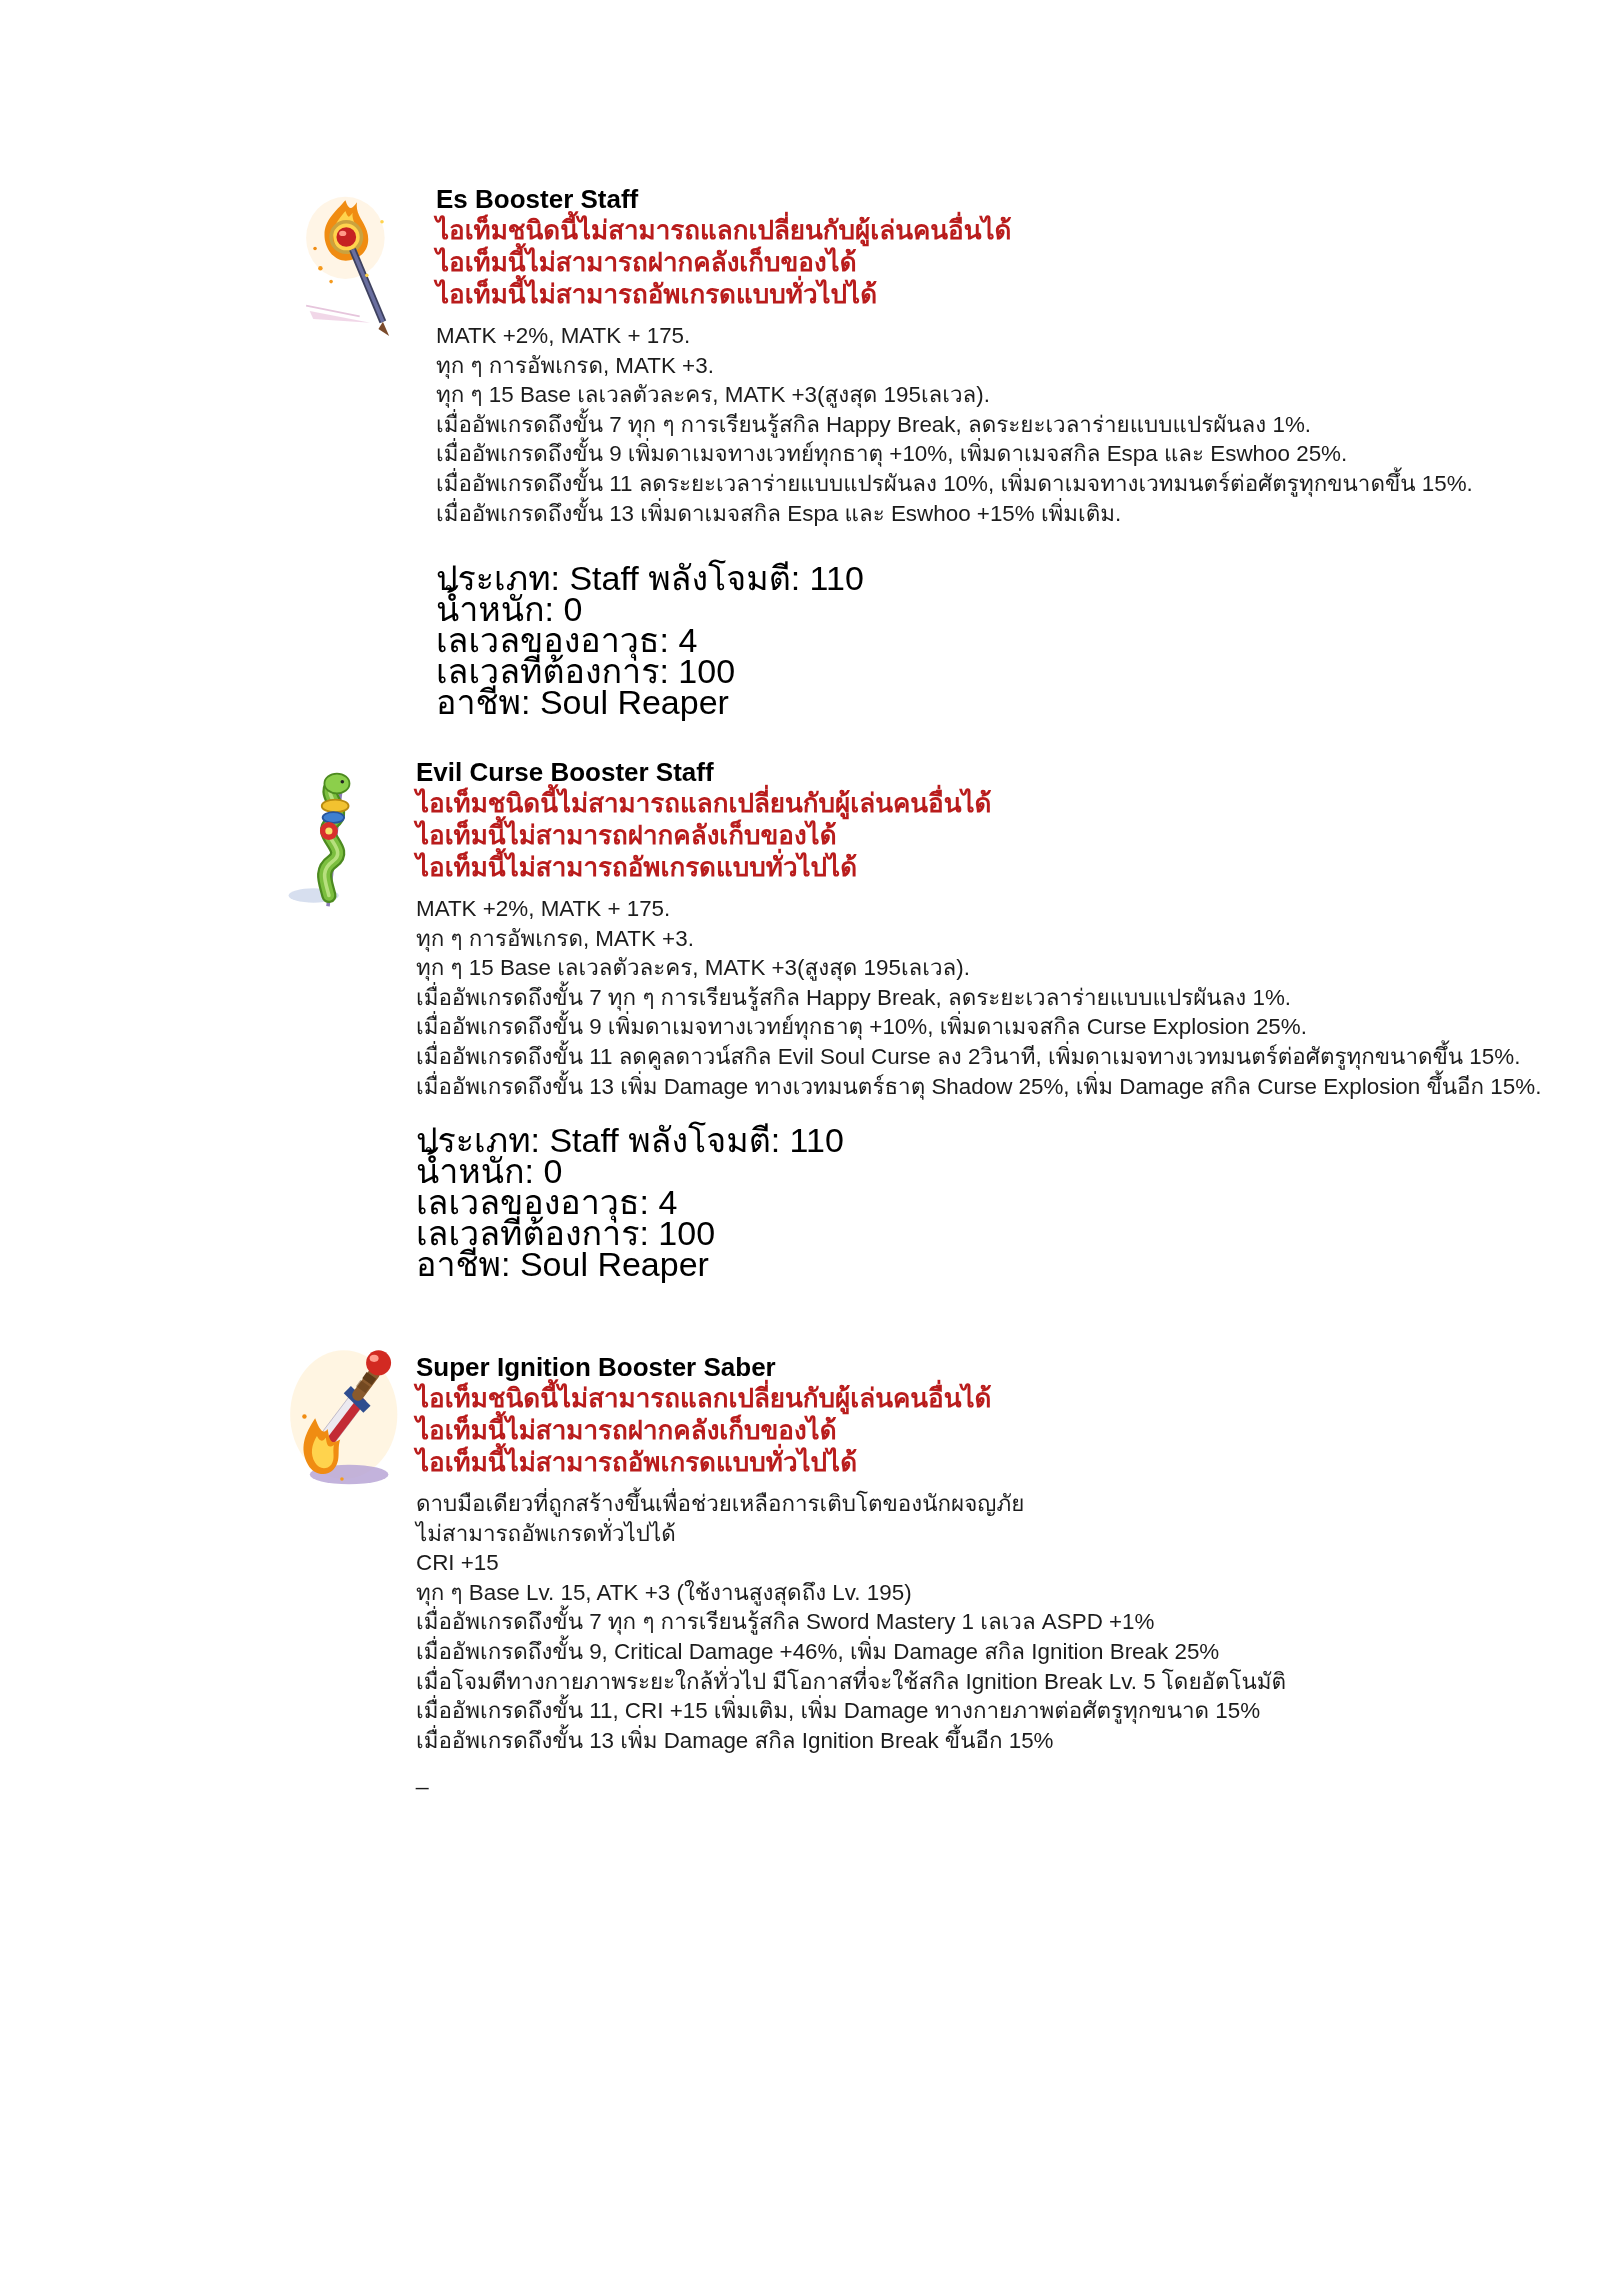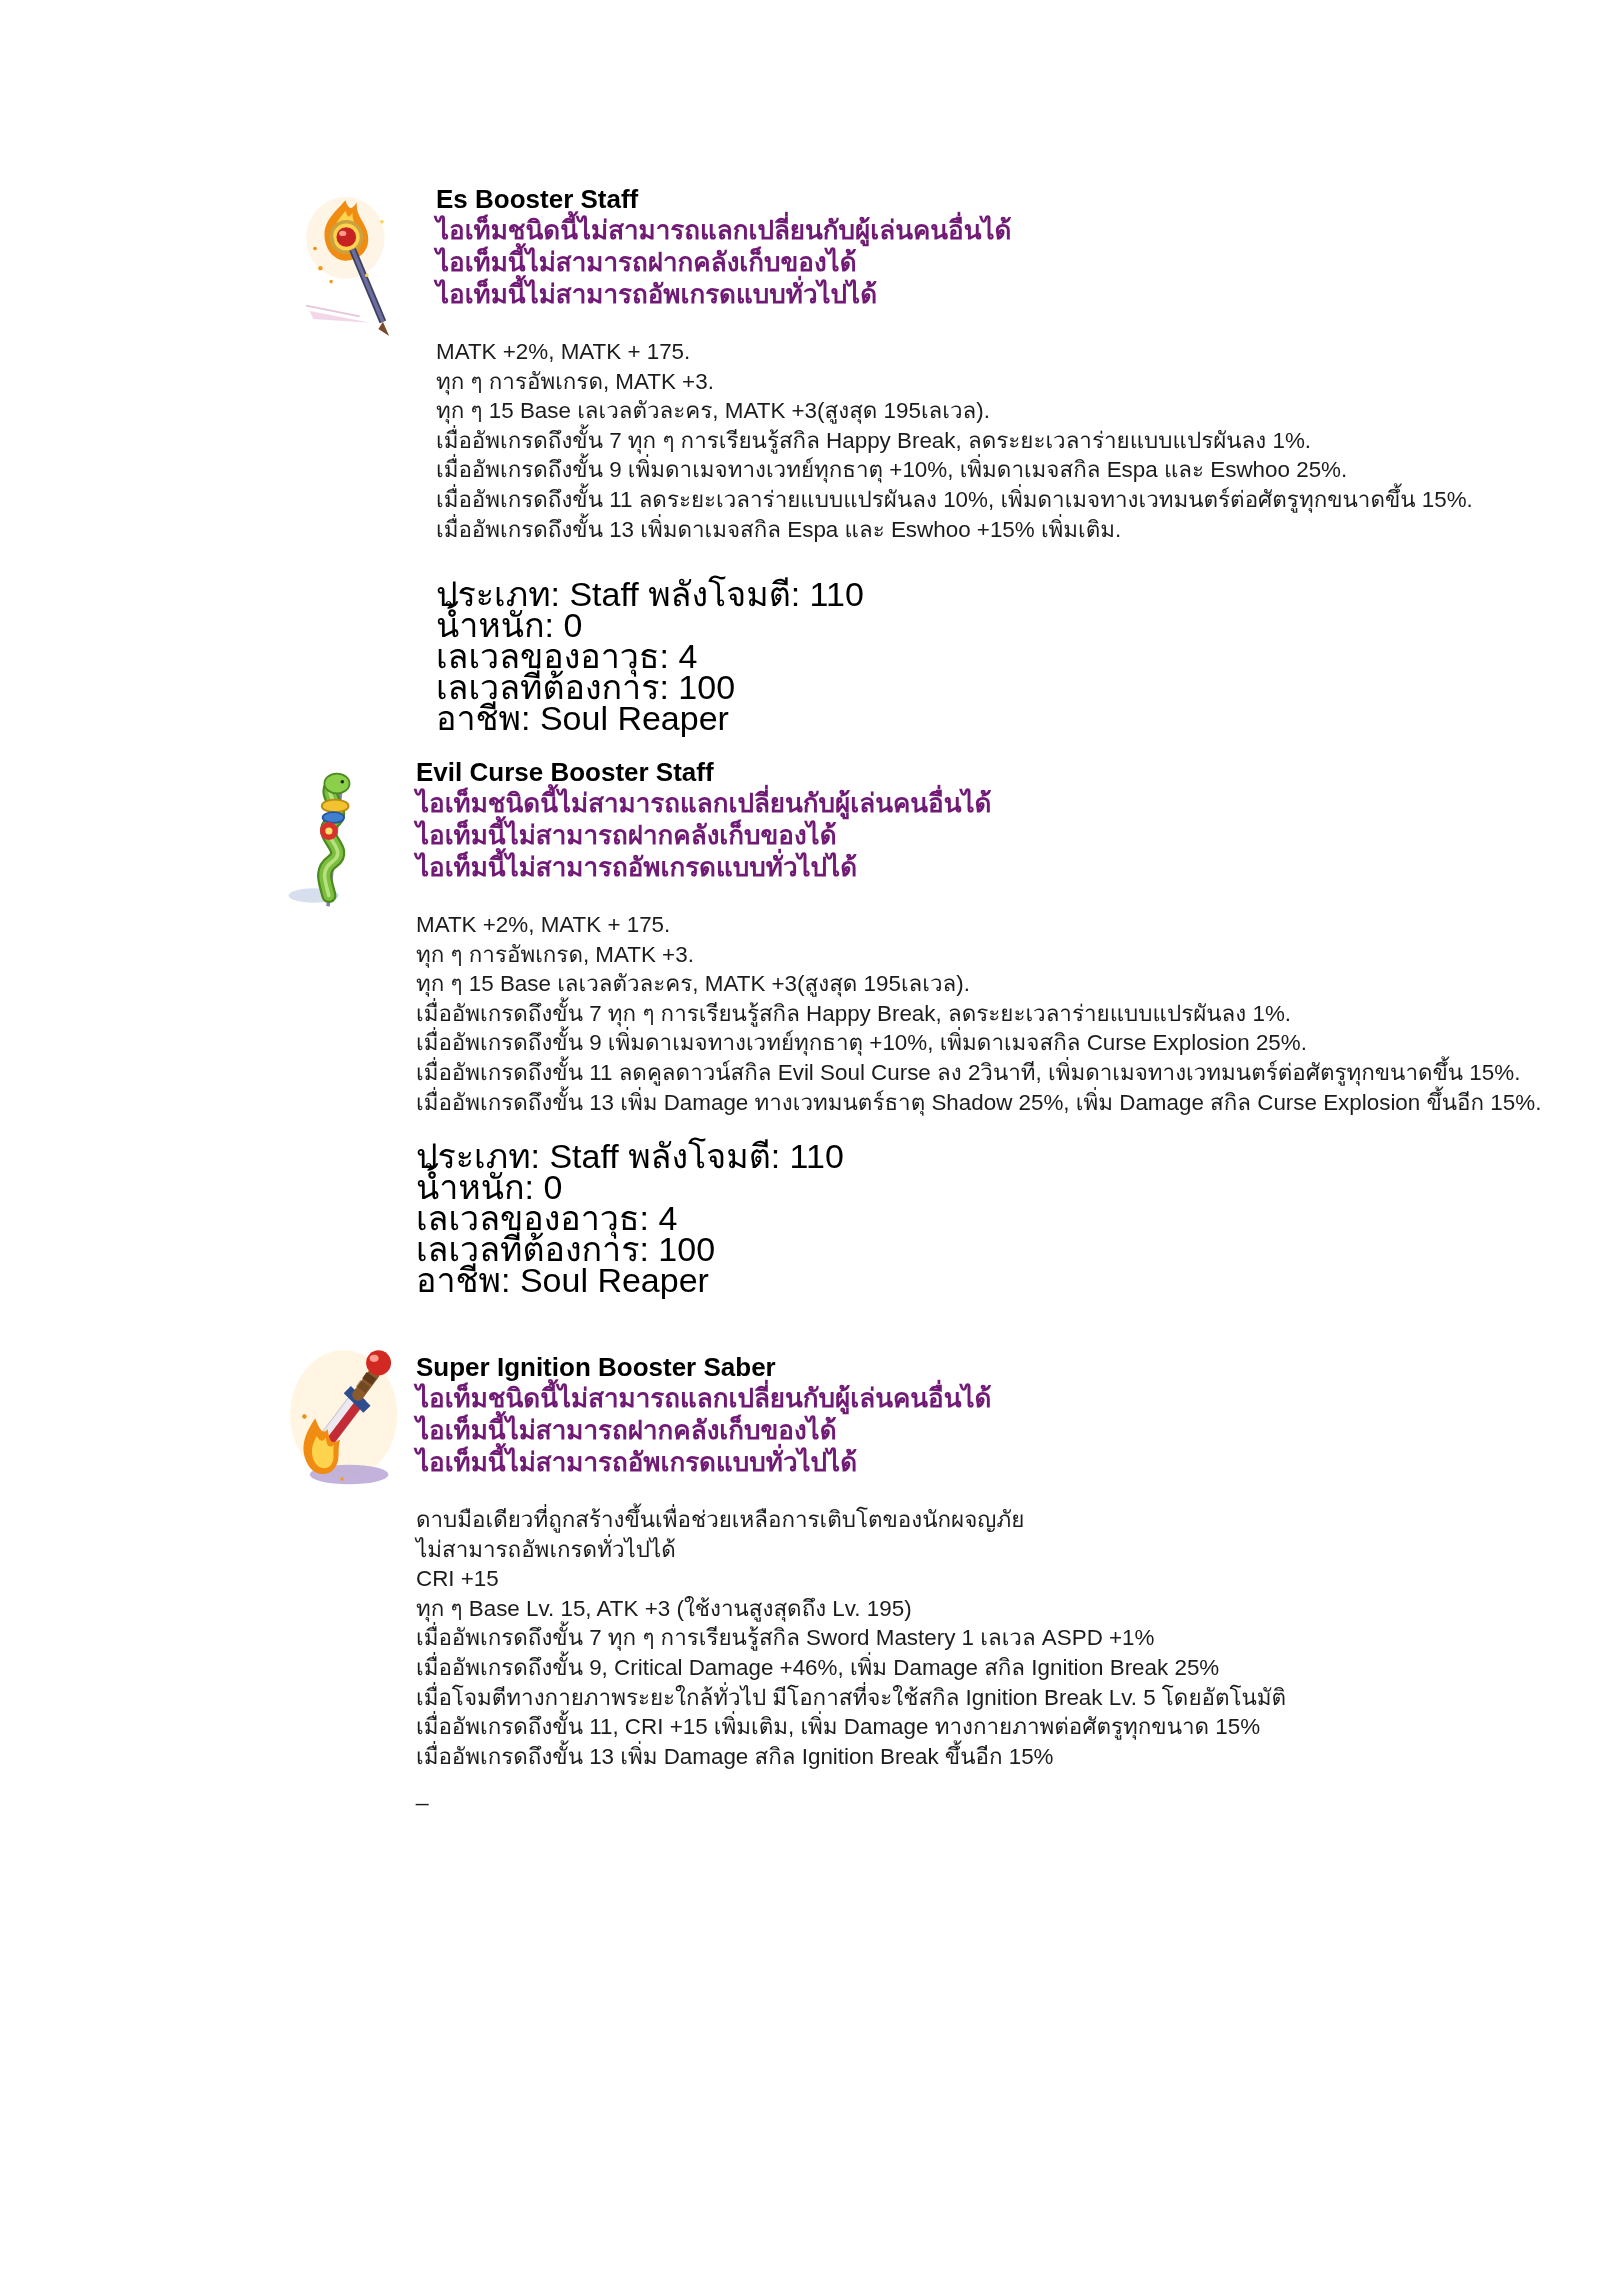--- a/index.html
+++ b/index.html
@@ -44,25 +44,25 @@
     margin: 0;
     font-size: 26px;
     line-height: 30px;
     font-weight: 700;
     color: #000000;
   }
   .red-block div {
     font-size: 26px;
     line-height: 32px;
     font-weight: 600;
-    color: #701a75;
+    color: #b91c1c;
     white-space: nowrap;
   }
   .stats {
-    margin-top: 27px;
+    margin-top: 11px;
   }
   .stats div {
     font-size: 22.4px;
     line-height: 29.6px;
     white-space: nowrap;
     color: #1c1c1c;
   }
   .sep {
     margin-top: 7.2px;
     font-size: 22.4px;

